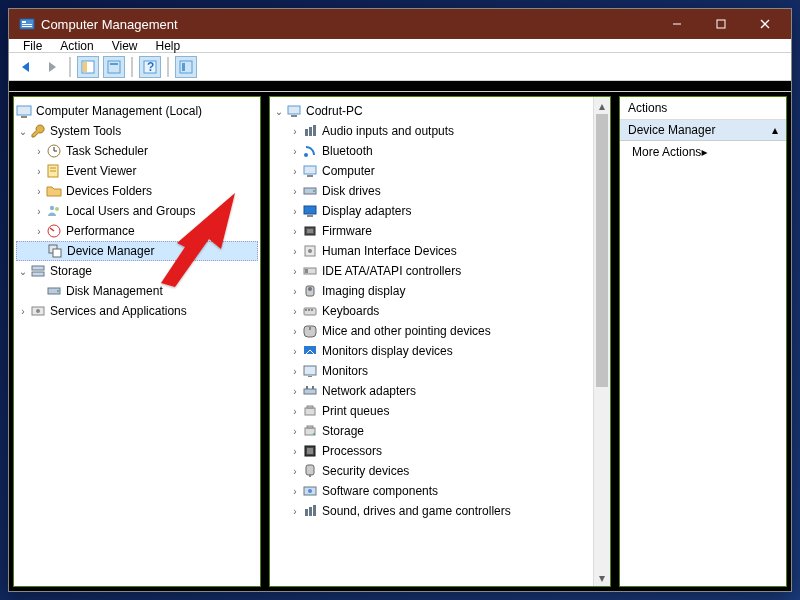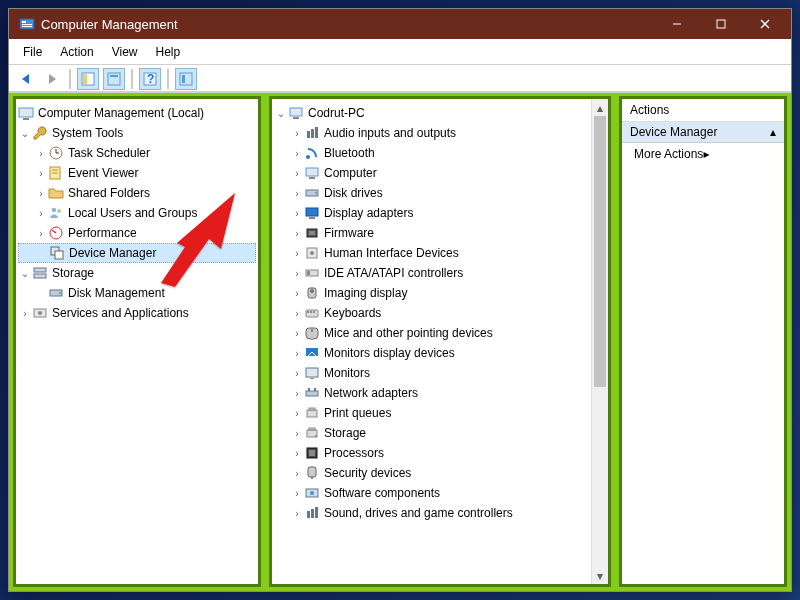--- a/index.html
+++ b/index.html
@@ -1,29 +1,29 @@
 <!DOCTYPE html>
 <html><head>
 <meta charset="utf-8">
 <style>
   * { box-sizing: border-box; font-family: "Segoe UI", Tahoma, sans-serif; font-size: 12px; }
   html, body { margin: 0; padding: 0; height: 100%; width: 100%; background: linear-gradient(135deg, #0a1a4a, #1a3a7a); }
-  .window { position: absolute; top: 8px; left: 8px; right: 8px; bottom: 8px; background: #84cc16; border: 1px solid #888; box-shadow: 0 4px 20px rgba(0,0,0,.4); }
+  .window { position: absolute; top: 8px; left: 8px; right: 8px; bottom: 8px; background: #000000; border: 1px solid #888; box-shadow: 0 4px 20px rgba(0,0,0,.4); }
   .titlebar { background: #6b2a1c; color: #fff; height: 30px; display: flex; align-items: center; padding: 0 4px; }
   .titlebar .icon { width: 16px; height: 16px; margin: 0 6px; }
   .titlebar .title { flex: 1; font-size: 13px; }
   .titlebar .btn { width: 44px; height: 30px; display: flex; align-items: center; justify-content: center; color: #fff; }
-  .menubar { height: 26px; display: flex; align-items: center; padding: 0 6px; gap: 2px; border-bottom: 1px solid #d0d0d0; background: #fff; }
+  .menubar { height: 14px; display: flex; align-items: center; padding: 0 6px; gap: 2px; border-bottom: 1px solid #d0d0d0; background: #fff; }
   .menubar .menu { padding: 2px 8px; }
   .toolbar { height: 28px; display: flex; align-items: center; padding: 2px 6px; gap: 4px; border-bottom: 1px solid #d0d0d0; background: #fff; }
   .tbtn { width: 22px; height: 22px; display: flex; align-items: center; justify-content: center; border: 1px solid transparent; }
   .tbtn.framed { border: 1px solid #8ab6d6; background: #cde6f7; }
   .tbtn.sep { width:1px; background:#ccc; height:20px; margin:0 2px; }
   .panes { position: absolute; top: 82px; left: 0; right: 0; bottom: 0; display: flex; border-top: 1px solid #d0d0d0; }
-  .pane { border: 3px solid #4d7c0f; margin: 4px; background: #fff; overflow: auto; position: relative; }
+  .pane { border: 1px solid #4d7c0f; margin: 4px; background: #fff; overflow: auto; position: relative; }
   .pane-left { width: 248px; flex: 0 0 248px; }
   .pane-mid { flex: 1; }
   .pane-right { width: 168px; flex: 0 0 168px; overflow: hidden; }
   .tree { padding: 4px 2px; }
   .row { display: flex; align-items: center; height: 20px; white-space: nowrap; }
   .row.selected { background: #cde8ff; border: 1px dotted #99c; }
   .tw { width: 14px; text-align: center; color: #666; font-size: 10px; user-select: none; }
   .ico { width: 16px; height: 16px; margin-right: 4px; flex: 0 0 16px; }
   .lbl { padding-right: 4px; }
   .ind1 { padding-left: 0px; } .ind2 { padding-left: 16px; }
@@ -150,21 +150,21 @@
                 <line x1="4" y1="5" x2="10" y2="5" stroke="#c0902a"></line>
                 <line x1="4" y1="8" x2="10" y2="8" stroke="#c0902a"></line>
               </svg></span>
           <span class="lbl">Event Viewer</span>
         </div>
         <div class="row ind2">
           <span class="tw">›</span>
           <span class="ico"><svg viewBox="0 0 16 16">
                 <path d="M1 4h5l2 2h7v7H1z" fill="#f4c977" stroke="#c0902a"></path>
               </svg></span>
-          <span class="lbl">Shared Folders</span>
+          <span class="lbl">Devices Folders</span>
         </div>
         <div class="row ind2">
           <span class="tw">›</span>
           <span class="ico"><svg viewBox="0 0 16 16">
                 <circle cx="6" cy="5" r="2.2" fill="#8ab6d6"></circle>
                 <circle cx="11" cy="6" r="2" fill="#b0d080"></circle>
                 <path d="M2 13c0-2 2-3.5 4-3.5s4 1.5 4 3.5" fill="#8ab6d6"></path>
               </svg></span>
           <span class="lbl">Local Users and Groups</span>
         </div>

